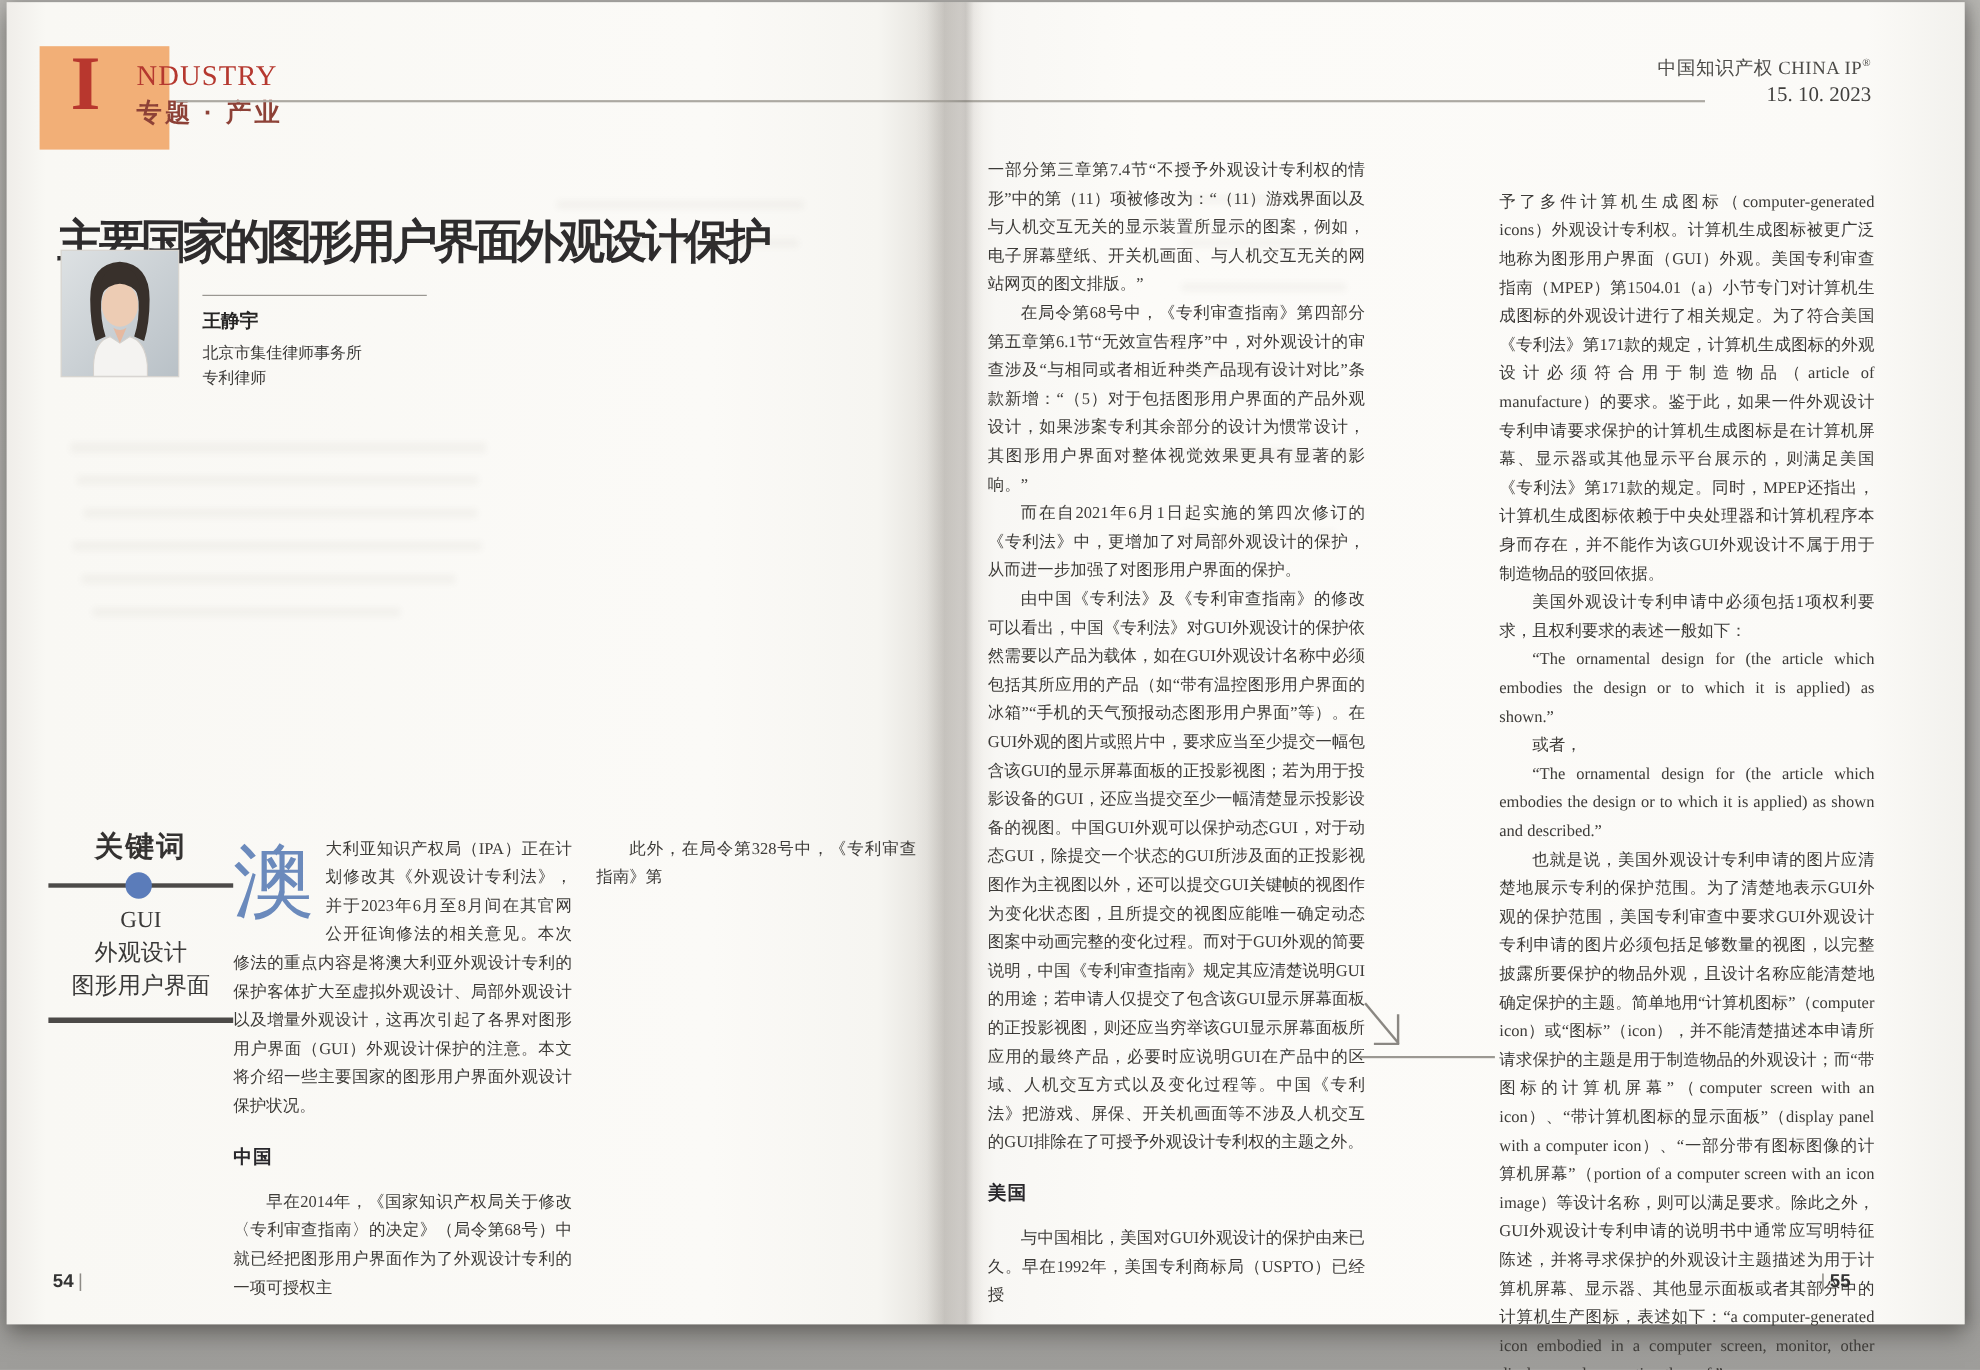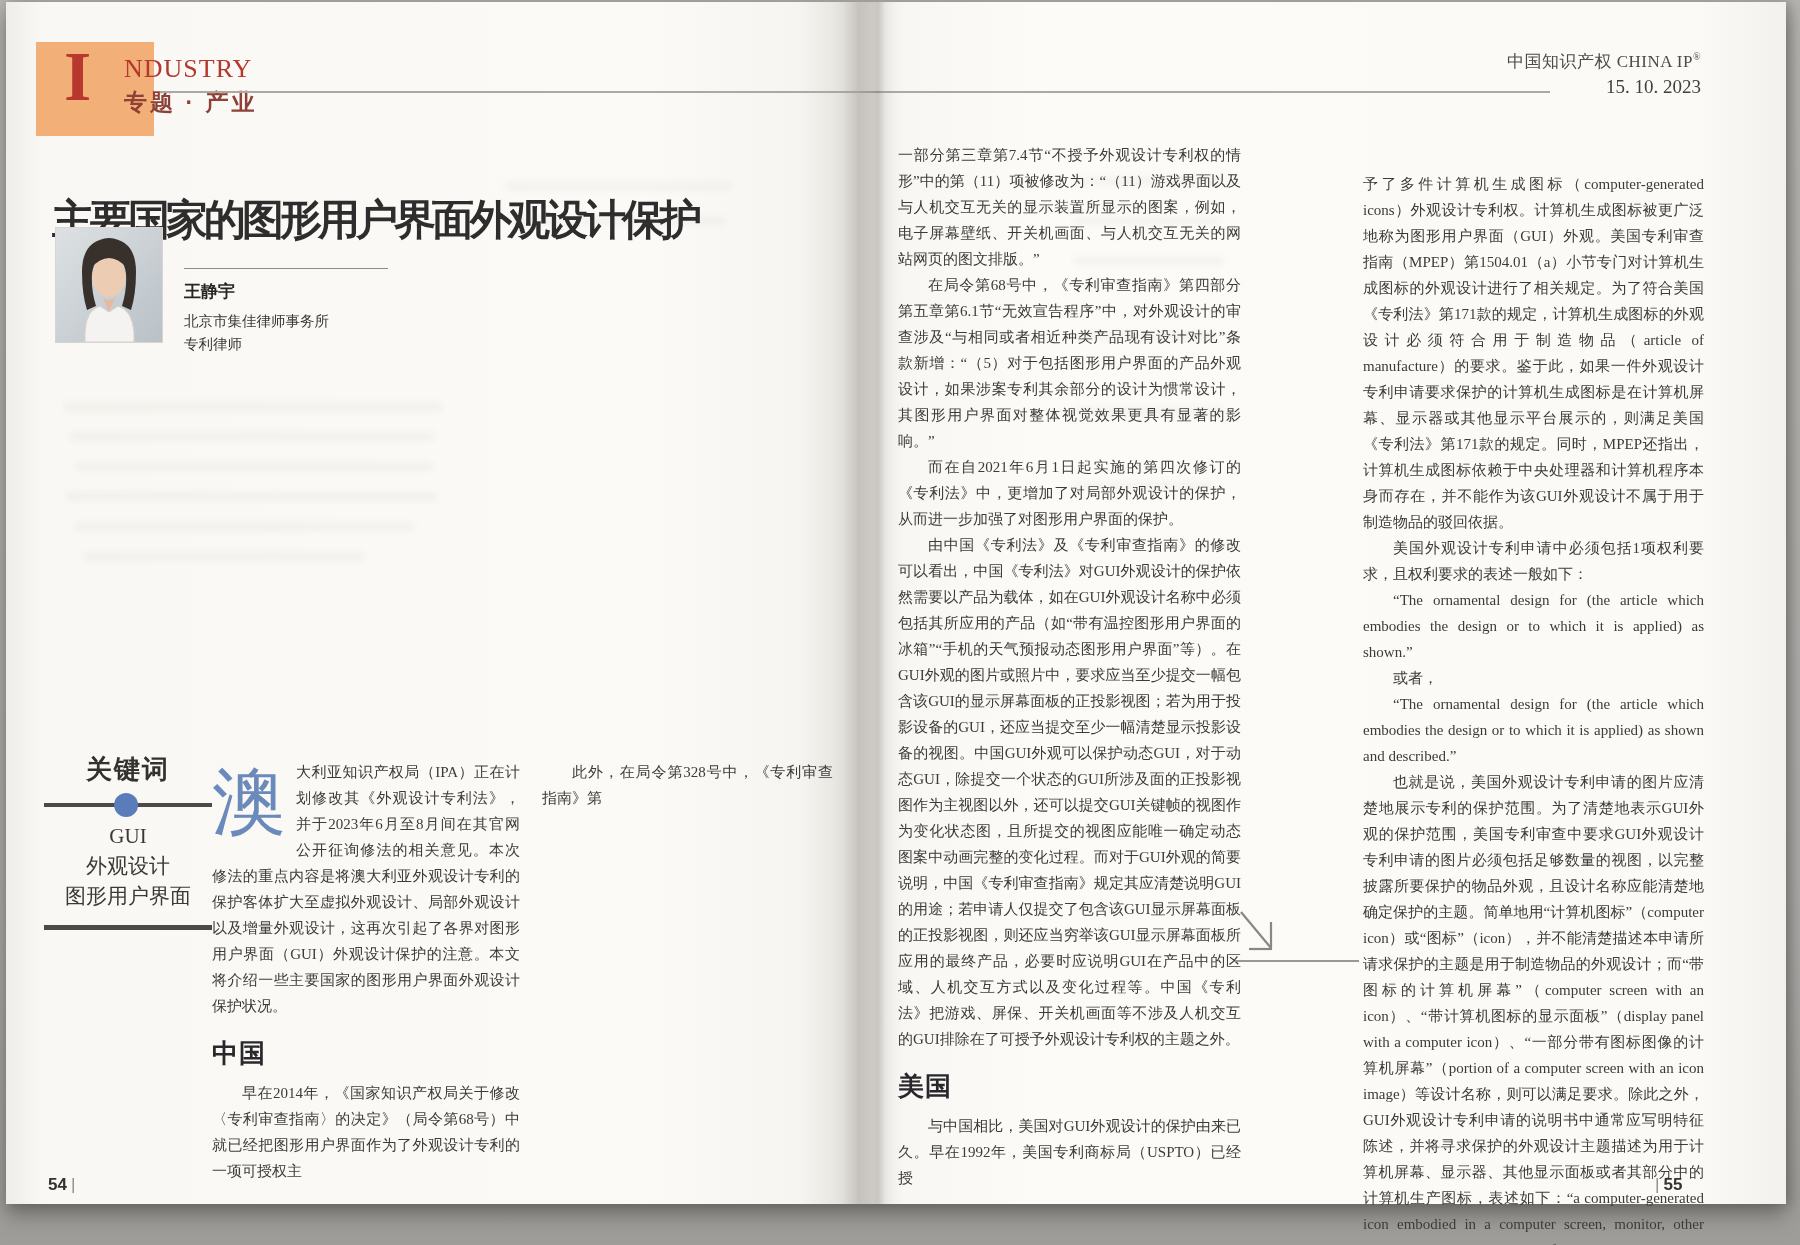--- a/index.html
+++ b/index.html
@@ -43,30 +43,30 @@
   
   .col{font-size:15px;line-height:26px;color:#3d3b38;text-align:justify;}
   .col p{margin:0;}
   .col p.ind{text-indent:2em;}
   .c1{left:206px;top:757px;width:308px;}
   .c2{left:536px;top:757px;width:291px;}
   .c3{left:892px;top:140px;width:343px;}
   .c4{left:1357px;top:140px;width:341px;margin-top:29px;}
   .dropcap{float:left;width:82px;font-size:74px;line-height:74px;color:#6b8abc;
     font-family:"Liberation Serif",serif;margin:6px 2px 0 0;}
-  .sec{font-family:Liberation Serif, serif;font-weight:bold;font-size:26px;
+  .sec{font-family:Liberation Mono, monospace;font-weight:bold;font-size:17px;
     color:#28272b;letter-spacing:1px;margin:22px 0 13px 0 !important;text-indent:0 !important;}
   
   .pq{left:1229px;top:908px;width:126px;}
   .pq-arrow{display:block;margin-left:2px;}
   .pq-rule{height:2px;background:#9b9892;margin:4px 0 11px 0;width:124px;}
   .pq-text{font-family:"Liberation Sans",sans-serif;font-weight:bold;font-size:15px;
     line-height:21px;color:#3d5a9e;text-align:justify;}
   
-  .folio{font-family:"Liberation Sans",sans-serif;font-size:17px;color:#333;margin-top:20px;}
+  .folio{font-family:"Liberation Sans",sans-serif;font-size:17px;color:#333;}
   .folio .bar{color:#8e8b86;font-weight:normal;padding:0 4px;}
   .folio b{font-weight:bold;}
   .folio-left{left:42px;top:1153px;}
   .folio-right{left:1645px;top:1153px;}
   
   .gutter{left:826px;top:0;width:62px;height:1202px;pointer-events:none;
     background:linear-gradient(90deg,rgba(90,85,78,0) 0%,rgba(90,85,78,.07) 40%,
       rgba(70,66,60,.16) 66%,rgba(70,66,60,.22) 74%,rgba(90,85,78,.05) 86%,rgba(0,0,0,0) 100%);}
   .ghost{position:absolute;background:#6e6656;opacity:.05;filter:blur(3px);border-radius:2px;}
 </style>

